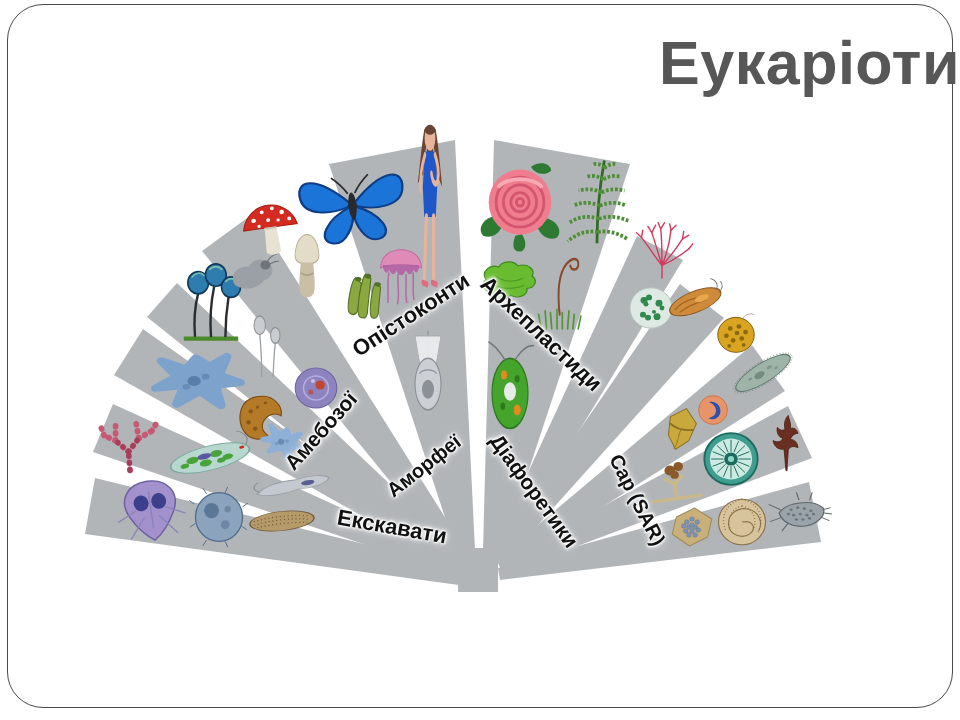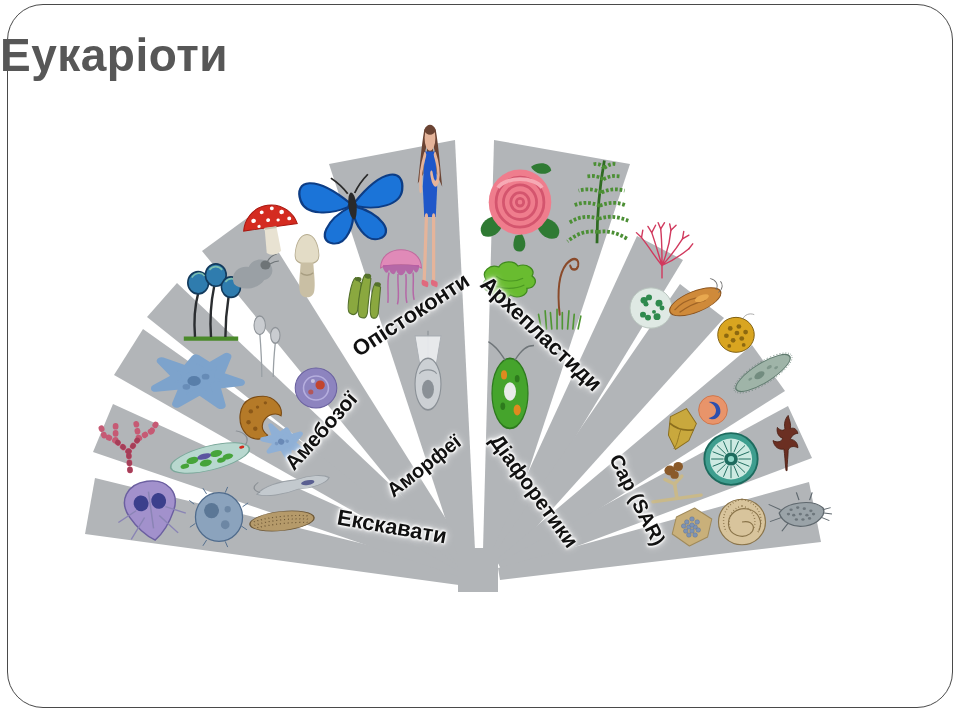--- a/index.html
+++ b/index.html
@@ -5,22 +5,22 @@
   html,body{margin:0;padding:0;}
   body{
     width:960px;height:720px;position:relative;overflow:hidden;
     background:#ffffff;font-family:"Liberation Sans",sans-serif;
   }
   .frame{
     position:absolute;left:7px;top:4px;width:944px;height:702px;
     border:1.5px solid #4a4a4a;border-radius:36px;pointer-events:none;
   }
   .title{
-    position:absolute;top:28px;left:0;width:100%;text-align:left;
-    font-size:46px;font-weight:600;color:#575757;letter-spacing:.5px;
+    position:absolute;top:28px;left:0;width:100%;text-align:right;
+    font-size:61px;font-weight:600;color:#575757;letter-spacing:.5px;
   }
   #fan{position:absolute;left:0;top:0;}
   .org{position:absolute;pointer-events:none;}
   .org svg{display:block;overflow:visible;}
   .lbl{
     position:absolute;transform:translate(-50%,-50%) rotate(var(--r,0deg));
     font-weight:bold;color:#111;white-space:nowrap;
     text-shadow:0 0 3px #fff,0 0 5px #fff,0 0 8px #fff,1px 1px 2px #fff,-1px -1px 2px #fff;
   }
 </style>

